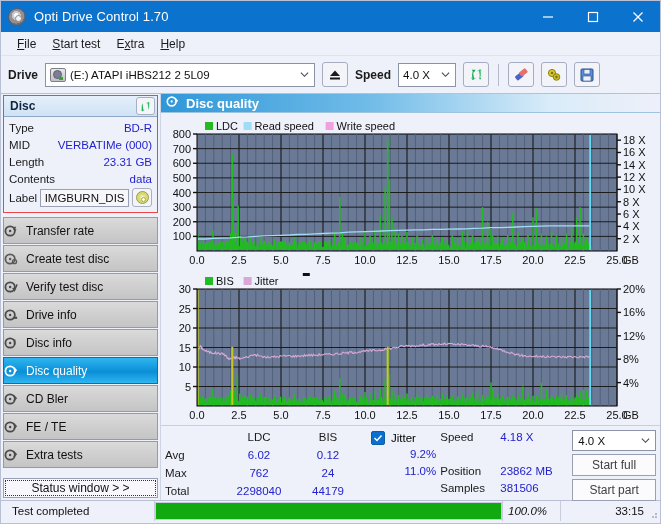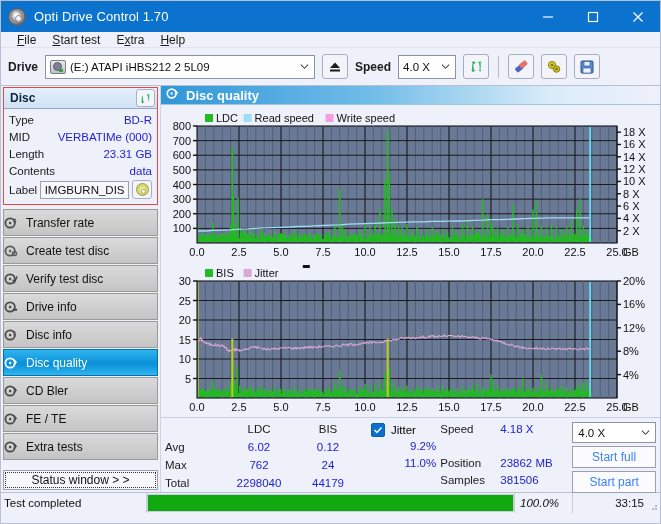--- a/index.html
+++ b/index.html
@@ -48,21 +48,21 @@
   .tb-buttons { position: absolute; right: 0; top: 0; height: 31px; display: flex; }
   .tb-btn {
     width: 45px; height: 31px;
     display: flex; align-items: center; justify-content: center;
     color: #fff; font-size: 13px;
   }
   .tb-btn svg { display: block; }
 
   
   .menubar {
-    height: 16px;
+    height: 24px;
     background: #eef0fa;
     display: flex;
     align-items: center;
     padding-left: 8px;
     border-bottom: 1px solid #dfe3f0;
   }
   .menu-item {
     font-size: 12px; color: #1b1b1b;
     padding: 3px 8px;
   }
@@ -263,49 +263,50 @@
   .spd-v { color: #2222cc; }
   .ctl-col { width: 104px; display: flex; flex-direction: column; gap: 3px; padding-top: 1px; }
   .ctl-combo {
     height: 21px; background: #fff; border: 1px solid #8d93a6;
     display: flex; align-items: center; padding: 0 5px;
     font-size: 11.5px; color: #111; position: relative;
   }
   .ctl-btn {
     height: 22px; background: #fbfbfe; border: 1px solid #9aa0b3;
     display: flex; align-items: center; justify-content: center;
-    font-size: 12px; color: #3b82f6;
+    font-size: 12px; color: #404040;
   }
 
   
   .statusbar {
     height: 21px;
     display: flex; align-items: stretch;
     border-top: 1px solid #b9c0d4;
     background: #eef0fa;
     font-size: 11.5px;
+    padding-left: 8px;
   }
   .sb-text {
     width: 146px; padding-left: 3px;
     display: flex; align-items: center;
     color: #111;
     border-right: 1px solid #c8cdde;
   }
   .sb-prog {
     flex: 1; position: relative;
     background: #f2f2f5; border: 1px solid #c8cdde;
     margin: 1px 0;
   }
   .sb-prog-fill { position: absolute; left: 0; top: 0; bottom: 0; background: #10aa10; }
   .sb-pct {
     width: 58px; display: flex; align-items: center; padding-left: 5px;
     color: #111; border-left: 1px solid #c8cdde; font-style: italic;
   }
   .sb-time {
-    width: 88px; display: flex; align-items: center; justify-content: flex-end;
+    width: 100px; display: flex; align-items: center; justify-content: flex-end;
     padding-right: 16px; color: #111; border-left: 1px solid #c8cdde;
     position: relative;
   }
   .grip { position: absolute; right: 2px; bottom: 2px; width: 10px; height: 10px; }
 </style>
 </head>
 <body>
 
 <div id="app">
 

